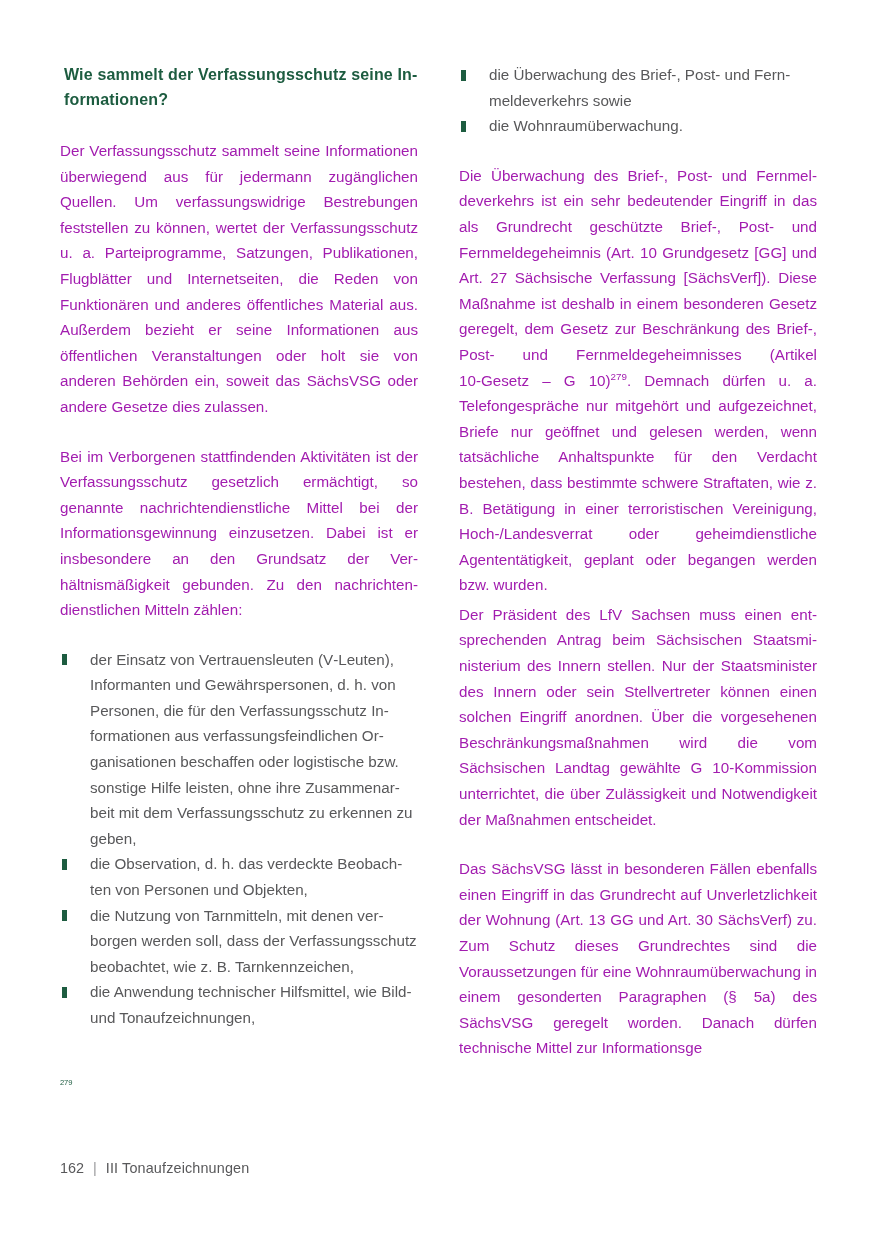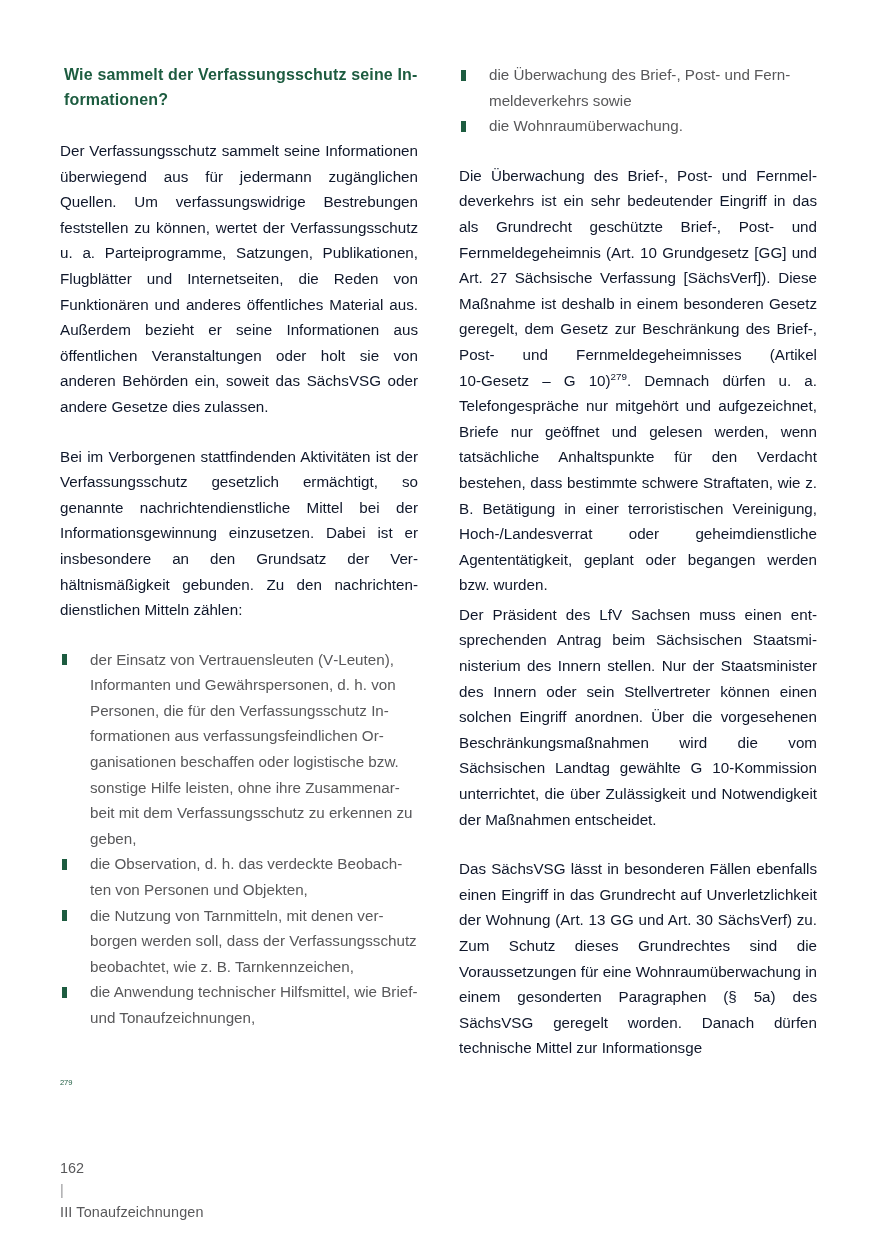--- a/index.html
+++ b/index.html
@@ -42,21 +42,21 @@
     color: #1d5c40;
     letter-spacing: 0.01em;
     text-align: left;
   }
   p.body-text {
     margin: 0 0 24px 0;
     font-size: 15.2px;
     line-height: 25.6px;
     text-align: justify;
     text-justify: inter-word;
-    color: #0f172a;
+    color: #a21caf;
     hyphens: manual;
   }
   p.body-text.tight {
     margin-bottom: 0;
   }
   p.body-text.run-on {
     margin-top: 4px;
   }
   ul.bullets {
     list-style: none;
@@ -113,22 +113,22 @@
     color: #1d5c40;
   }
   .page-footer {
     position: absolute;
     left: 60px;
     top: 1157px;
     font-size: 14.4px;
     line-height: 22px;
     color: #58585a;
     display: flex;
-    flex-direction: column;
-    align-items: flex-start;
+    flex-direction: row;
+    align-items: flex-end;
   }
   .page-footer .pg-num {
     margin-right: 9px;
   }
   .page-footer .pg-sep {
     color: #9a9a9c;
     margin-right: 9px;
     font-weight: 300;
   }
   .page-footer .pg-title {
@@ -158,21 +158,21 @@
         <li>
           <span class="bullet-mark"></span>
           <span>die Observation, d. h. das verdeckte Beobach­ten von Personen und Objekten,</span>
         </li>
         <li>
           <span class="bullet-mark"></span>
           <span>die Nutzung von Tarnmitteln, mit denen ver­borgen werden soll, dass der Verfassungs­schutz beobachtet, wie z. B. Tarnkennzeichen,</span>
         </li>
         <li>
           <span class="bullet-mark"></span>
-          <span>die Anwendung technischer Hilfsmittel, wie Brief‑ und Tonaufzeichnungen,</span>
+          <span>die Anwendung technischer Hilfsmittel, wie Bild‑ und Tonaufzeichnungen,</span>
         </li>
       </ul>
 
     </div>
 
     <div class="col">
 
       <ul class="bullets top-list">
         <li>
           <span class="bullet-mark"></span>

